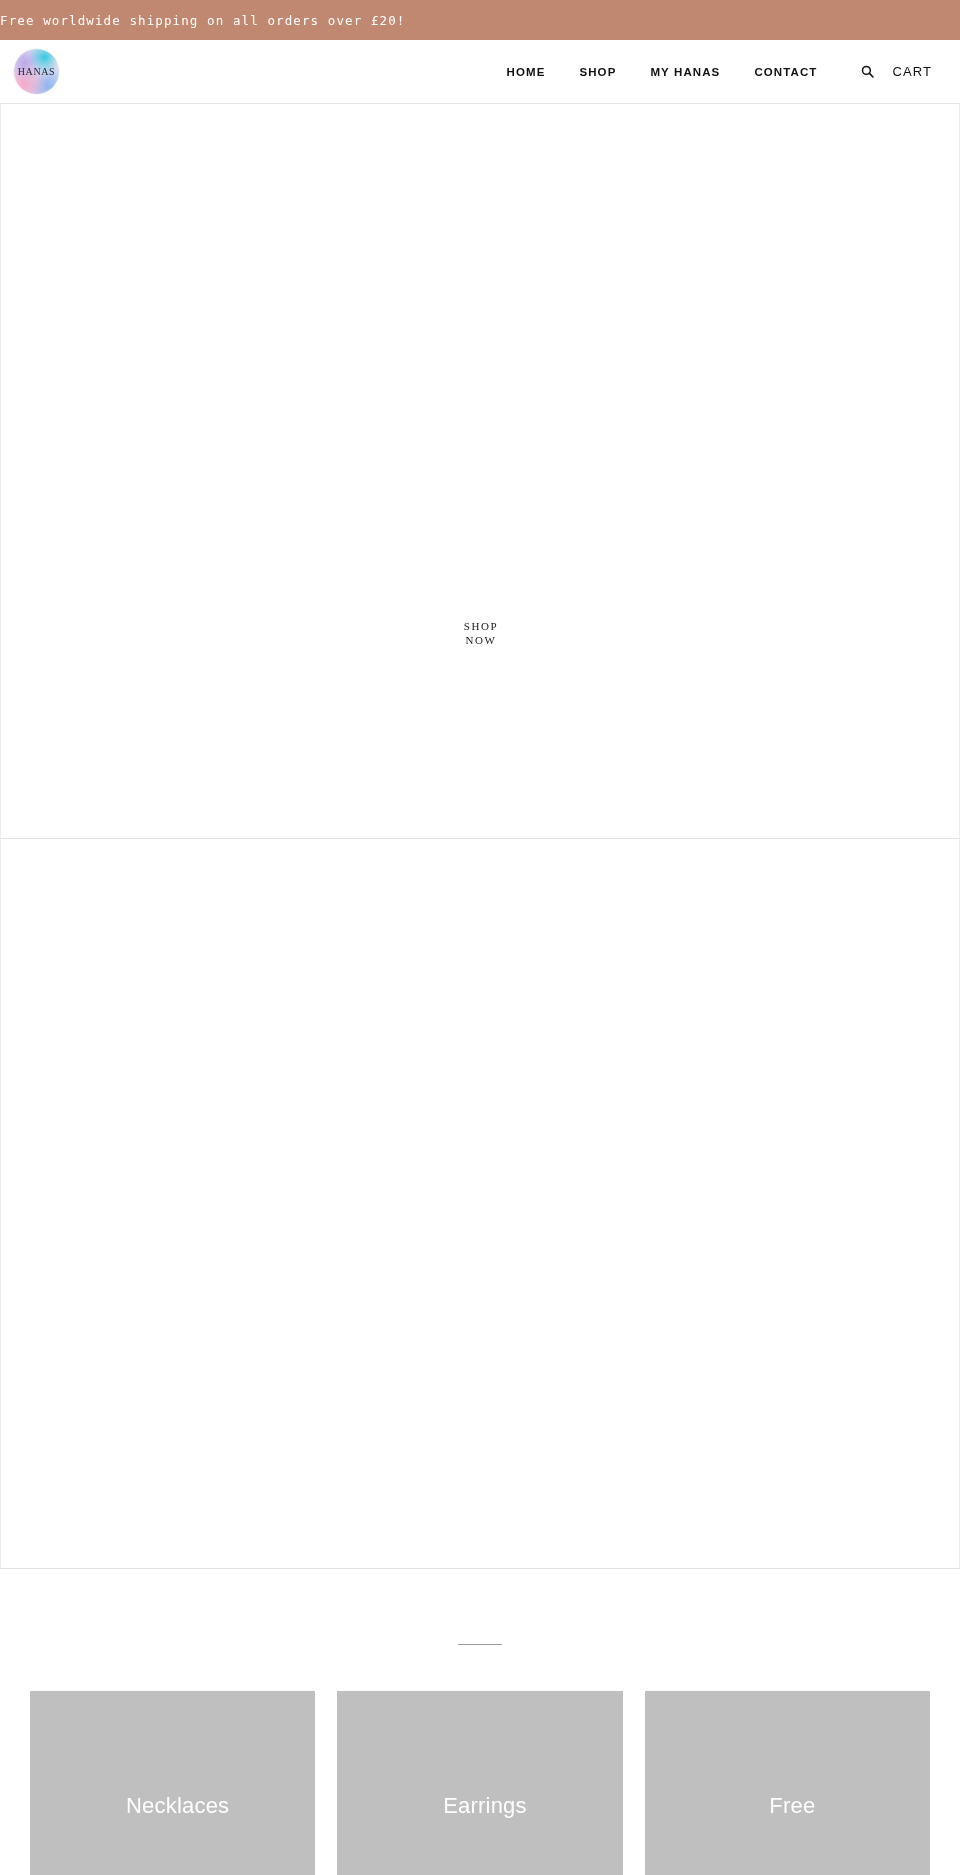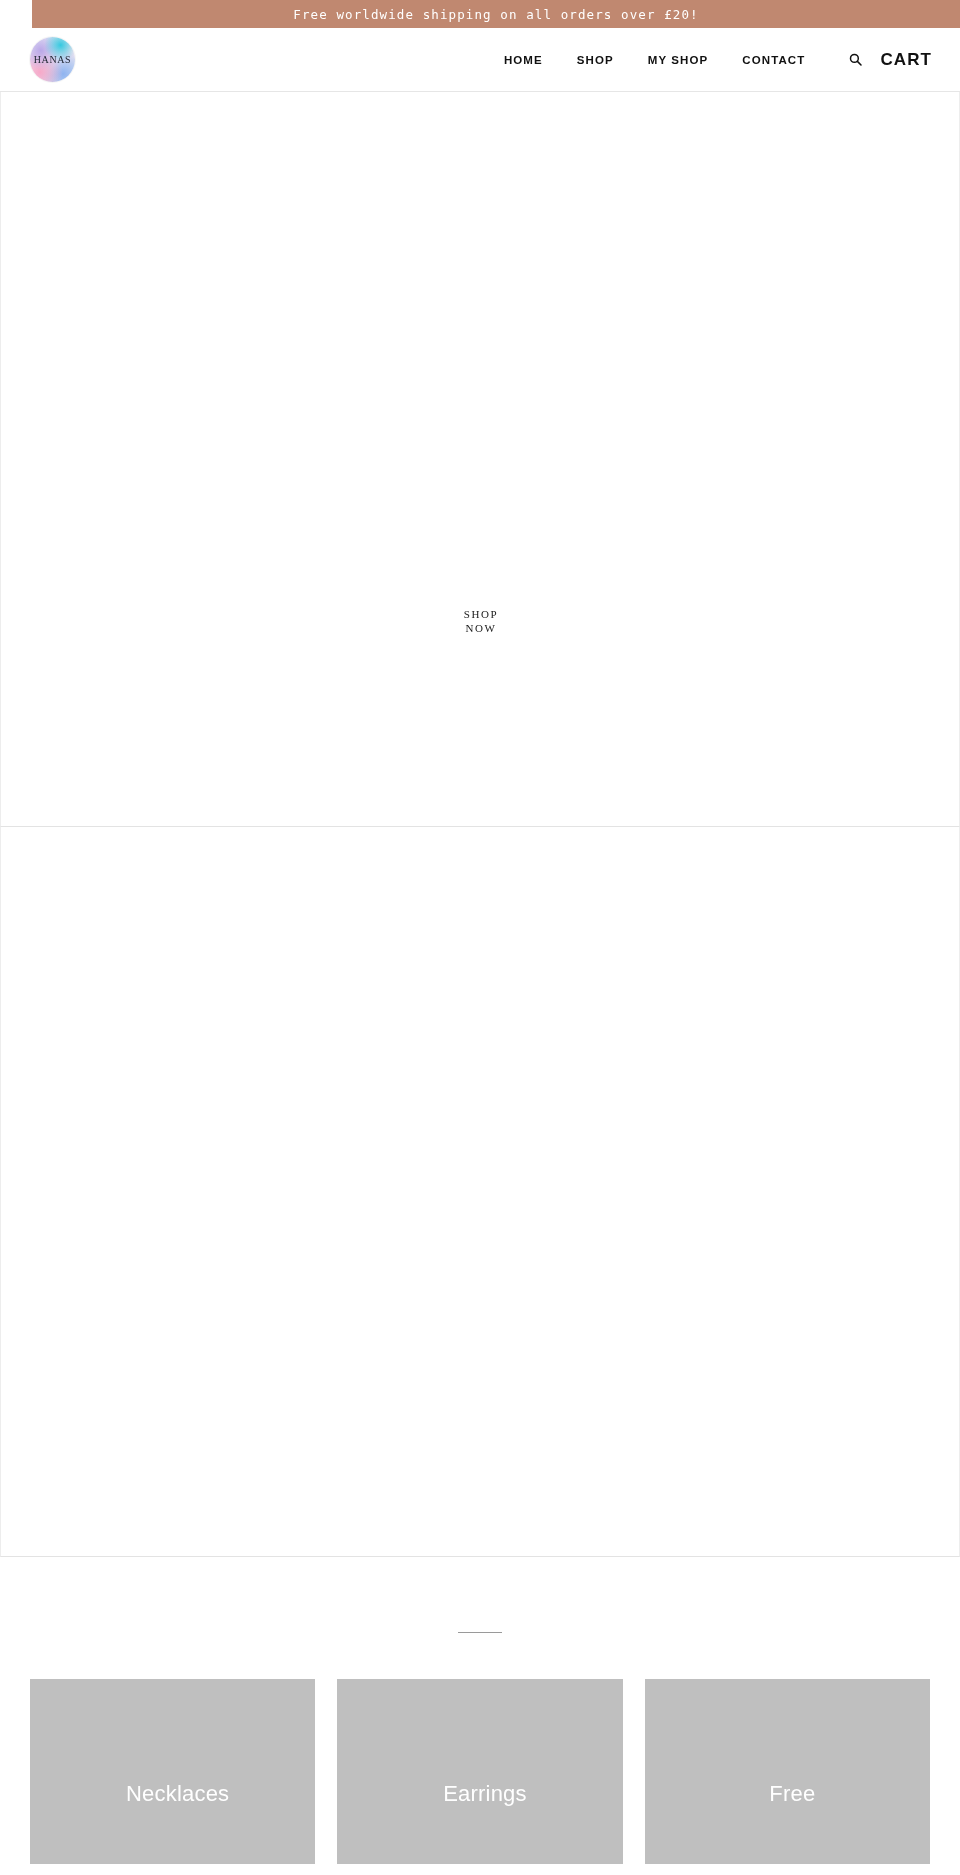--- a/index.html
+++ b/index.html
@@ -5,39 +5,39 @@
   * { margin:0; padding:0; box-sizing:border-box; }
   html, body {
     width:960px; height:1875px;
     background:#ffffff;
     font-family:"Liberation Sans", sans-serif;
     overflow:hidden;
   }
 
   
   .announce {
-    height:28px;
+    height:40px;
     background:#c08870;
-    display:flex; align-items:center; justify-content:center;margin-left:32px;
+    display:flex; align-items:center; justify-content:flex-start;
   }
   .announce-text {
     color:#ffffff;
     font-family:"DejaVu Sans Mono", monospace;
     font-size:12.5px;
     letter-spacing:1.1px;
     white-space:nowrap;
   }
 
   
   .header {
     height:64px;
     background:#ffffff;
     border-bottom:1px solid #e6e6e6;
     display:flex; align-items:center;
-    padding:0 28px 0 30px;
+    padding:0 28px 0 14px;
     position:relative;
   }
   .logo {
     width:45px; height:45px; border-radius:50%;
     position:relative; overflow:hidden; flex:0 0 auto;
     background:
       radial-gradient(circle at 68% 18%, #35c9e0 0%, rgba(53,201,224,0) 34%),
       radial-gradient(circle at 24% 30%, #b9a7e8 0%, rgba(185,167,232,0) 42%),
       radial-gradient(circle at 22% 78%, #f6a8c8 0%, rgba(246,168,200,0) 46%),
       radial-gradient(circle at 74% 82%, #8fb4f0 0%, rgba(143,180,240,0) 48%),
@@ -70,21 +70,21 @@
   }
   .nav-item:first-child { margin-left:0; }
   .icon-search {
     margin-left:44px;
     width:13px; height:13px;
     position:relative;
     display:inline-block;
   }
   .icon-search svg { display:block; }
   .cart-link {
-    font-size:17px; font-weight:bold; letter-spacing:1.1px;
+    font-size:13px; font-weight:normal; letter-spacing:1.1px;
     color:#111111; text-decoration:none; margin-left:18px;
   }
 
   
   .hero {
     position:relative;
     background:#ffffff;
     border-bottom:1px solid #e3e3e3;
     border-left:1px solid #ededed;
     border-right:1px solid #ededed;
@@ -161,21 +161,21 @@
 
 <header class="header">
 
   <a class="logo" href="#">
     <span class="logo-text">HANAS</span>
   </a>
 
   <nav class="nav">
     <a class="nav-item" href="#">HOME</a>
     <a class="nav-item" href="#">SHOP</a>
-    <a class="nav-item" href="#">MY SHOP</a>
+    <a class="nav-item" href="#">MY HANAS</a>
     <a class="nav-item" href="#">CONTACT</a>
 
     <a class="icon-search" href="#">
       <svg width="13" height="13" viewBox="0 0 13 13" aria-hidden="true">
         <circle cx="5.4" cy="5.4" r="3.9" fill="none" stroke="#111111" stroke-width="1.5"></circle>
         <line x1="8.4" y1="8.4" x2="12" y2="12" stroke="#111111" stroke-width="1.5" stroke-linecap="round"></line>
       </svg>
     </a>
 
     <a class="cart-link" href="#">CART</a>

